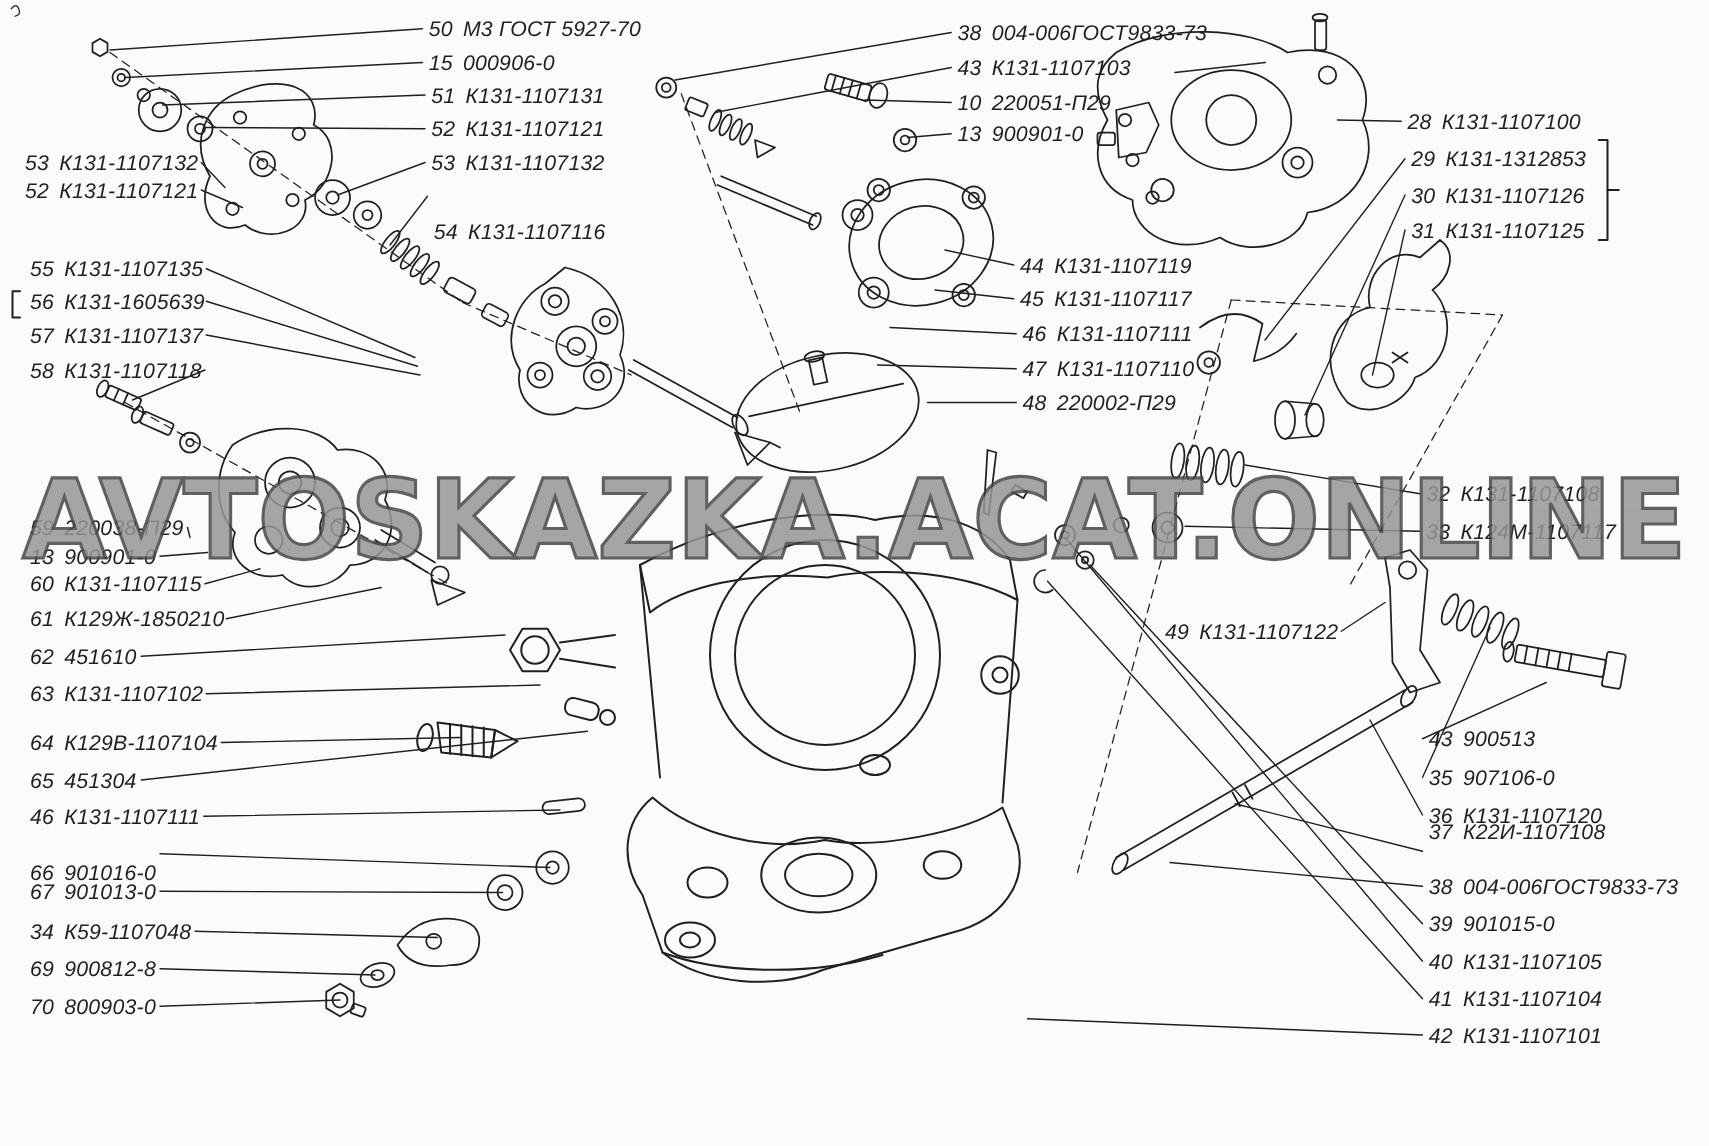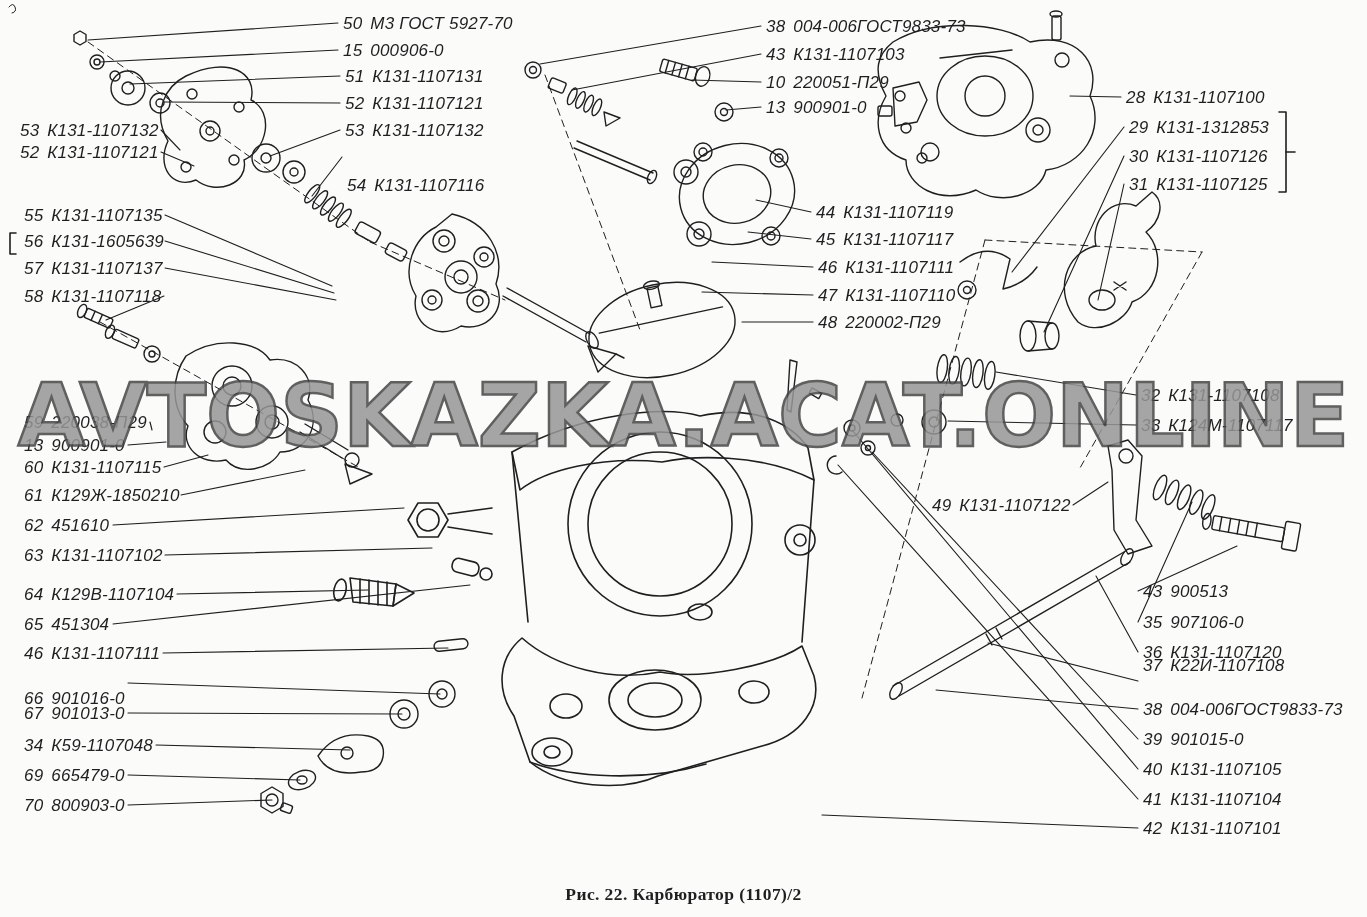--- a/index.html
+++ b/index.html
@@ -374,21 +374,21 @@
       <div class="plabel" style="left: 24px; top: 458px;"><span class="lnum">60</span><span class="lcode">К131-1107115</span></div>
       <div class="plabel" style="left: 24px; top: 486px;"><span class="lnum">61</span><span class="lcode">К129Ж-1850210</span></div>
       <div class="plabel" style="left: 24px; top: 516px;"><span class="lnum">62</span><span class="lcode">451610</span></div>
       <div class="plabel" style="left: 24px; top: 546px;"><span class="lnum">63</span><span class="lcode">К131-1107102</span></div>
       <div class="plabel" style="left: 24px; top: 585px;"><span class="lnum">64</span><span class="lcode">К129В-1107104</span></div>
       <div class="plabel" style="left: 24px; top: 615px;"><span class="lnum">65</span><span class="lcode">451304</span></div>
       <div class="plabel" style="left: 24px; top: 644px;"><span class="lnum">46</span><span class="lcode">К131-1107111</span></div>
       <div class="plabel" style="left: 24px; top: 674px; margin-top: 15px;"><span class="lnum">66</span><span class="lcode">901016-0</span></div>
       <div class="plabel" style="left: 24px; top: 704px;"><span class="lnum">67</span><span class="lcode">901013-0</span></div>
       <div class="plabel" style="left: 24px; top: 736px;"><span class="lnum">34</span><span class="lcode">К59-1107048</span></div>
-      <div class="plabel" style="left: 24px; top: 766px;"><span class="lnum">69</span><span class="lcode">665479-0</span></div>
+      <div class="plabel" style="left: 24px; top: 766px;"><span class="lnum">69</span><span class="lcode">900812-8</span></div>
       <div class="plabel" style="left: 24px; top: 796px;"><span class="lnum">70</span><span class="lcode">800903-0</span></div>
       <div class="plabel" style="left: 766px; top: 17px;"><span class="lnum">38</span><span class="lcode">004-006ГОСТ9833-73</span></div>
       <div class="plabel" style="left: 766px; top: 45px;"><span class="lnum">43</span><span class="lcode">К131-1107103</span></div>
       <div class="plabel" style="left: 766px; top: 73px;"><span class="lnum">10</span><span class="lcode">220051-П29</span></div>
       <div class="plabel" style="left: 766px; top: 98px;"><span class="lnum">13</span><span class="lcode">900901-0</span></div>
       <div class="plabel" style="left: 1126px; top: 88px;"><span class="lnum">28</span><span class="lcode">К131-1107100</span></div>
       <div class="plabel" style="left: 1129px; top: 118px;"><span class="lnum">29</span><span class="lcode">К131-1312853</span></div>
       <div class="plabel" style="left: 1129px; top: 147px;"><span class="lnum">30</span><span class="lcode">К131-1107126</span></div>
       <div class="plabel" style="left: 1129px; top: 175px;"><span class="lnum">31</span><span class="lcode">К131-1107125</span></div>
       <div class="plabel" style="left: 816px; top: 203px;"><span class="lnum">44</span><span class="lcode">К131-1107119</span></div>
@@ -405,15 +405,14 @@
       <div class="plabel" style="left: 1143px; top: 656px;"><span class="lnum">37</span><span class="lcode">К22И-1107108</span></div>
       <div class="plabel" style="left: 1143px; top: 700px;"><span class="lnum">38</span><span class="lcode">004-006ГОСТ9833-73</span></div>
       <div class="plabel" style="left: 1143px; top: 730px;"><span class="lnum">39</span><span class="lcode">901015-0</span></div>
       <div class="plabel" style="left: 1143px; top: 760px;"><span class="lnum">40</span><span class="lcode">К131-1107105</span></div>
       <div class="plabel" style="left: 1143px; top: 790px;"><span class="lnum">41</span><span class="lcode">К131-1107104</span></div>
       <div class="plabel" style="left: 1143px; top: 819px;"><span class="lnum">42</span><span class="lcode">К131-1107101</span></div>
     </div>
 
   <div class="watermark">AVTOSKAZKA.ACAT.ONLINE</div>
 
-  <div class="caption">Рис. 22. Карбюратор (1107)/2</div>
 
 </div>
 
 </body></html>

